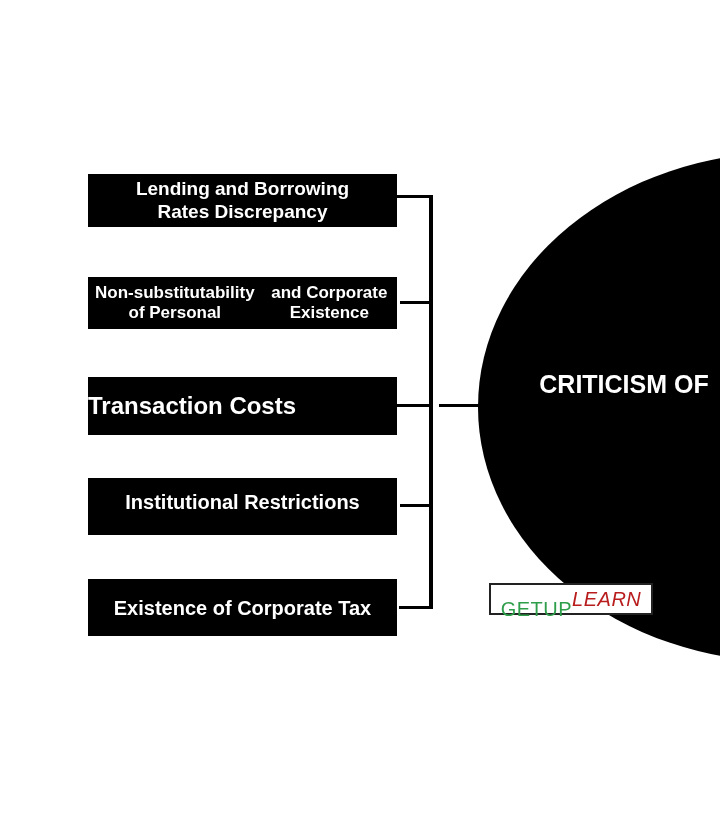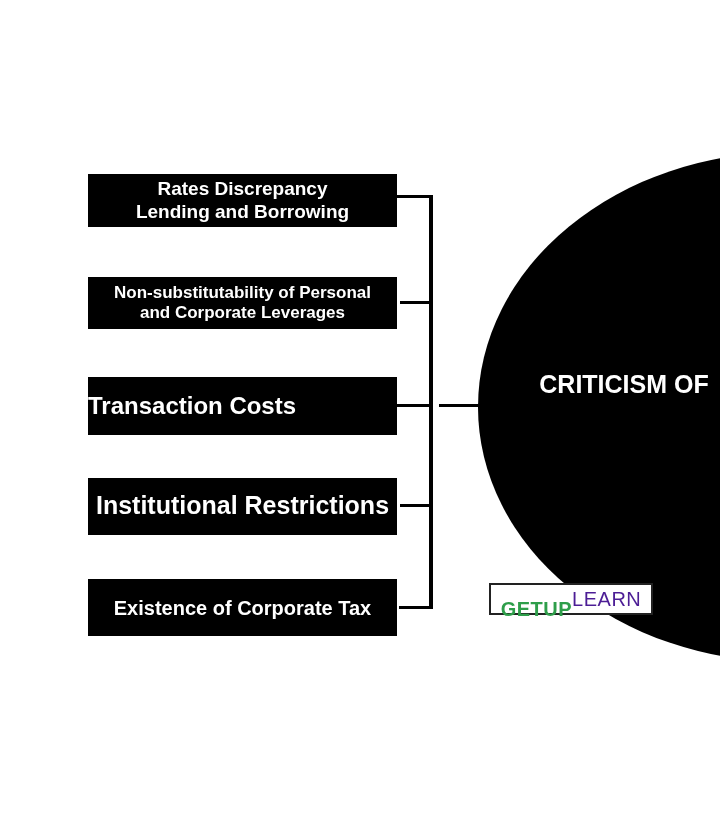--- a/index.html
+++ b/index.html
@@ -20,38 +20,38 @@
   .center-title {
     position: absolute; left: 478px; top: 368px; width: 236px; text-align: center;
     color: #ffffff; font-weight: bold; font-size: 25px; line-height: 1.35; margin-left: 28px;
   }
   .logo {
     position: absolute; left: 489px; top: 583px; width: 164px; height: 32px;
     background: #ffffff; border: 2px solid #222; box-sizing: border-box;
     display: flex; align-items: center; justify-content: center;
     font-size: 20px; letter-spacing: 0.5px;
   }
-  .logo .g { color: #2e9e4a; font-weight: bold; margin-top: 20px; }
-  .logo .l { color: #4c1d95; }
+  .logo .g { color: #2e9e4a; font-weight: normal; margin-top: 20px; }
+  .logo .l { color: #b91c1c; font-style: italic; }
 </style>
 </head>
 <body>
 
 <div class="box" style="top:174px;height:53px;font-size:19px;flex-direction:column;">
+  <span>Lending and Borrowing</span>
   <span>Rates Discrepancy</span>
-  <span>Lending and Borrowing</span>
 </div>
-<div class="box" style="top:277px;height:52px;font-size:17px;flex-direction:column;">
+<div class="box" style="top:277px;height:52px;font-size:17px;flex-direction:row;">
   <span>Non-substitutability of Personal</span>
-  <span>and Corporate Leverages</span>
+  <span>and Corporate Existence</span>
 </div>
 <div class="box" style="top:377px;height:58px;font-size:24px;justify-content:flex-start;">
   <span>Transaction Costs</span>
 </div>
-<div class="box" style="top:478px;height:57px;font-size:25px;align-items:flex-start;padding-top:12px;">
+<div class="box" style="top:478px;height:57px;font-size:20px;align-items:flex-start;padding-top:12px;">
   <span>Institutional Restrictions</span>
 </div>
 <div class="box" style="top:579px;height:57px;font-size:20px;">
   <span>Existence of Corporate Tax</span>
 </div>
 
 <div class="line" style="left:429px;top:195px;width:4px;height:414px;"></div>
 <div class="line" style="left:397px;top:195px;width:34px;height:3px;"></div>
 <div class="line" style="left:400px;top:301px;width:31px;height:3px;"></div>
 <div class="line" style="left:397px;top:404px;width:34px;height:3px;"></div>

